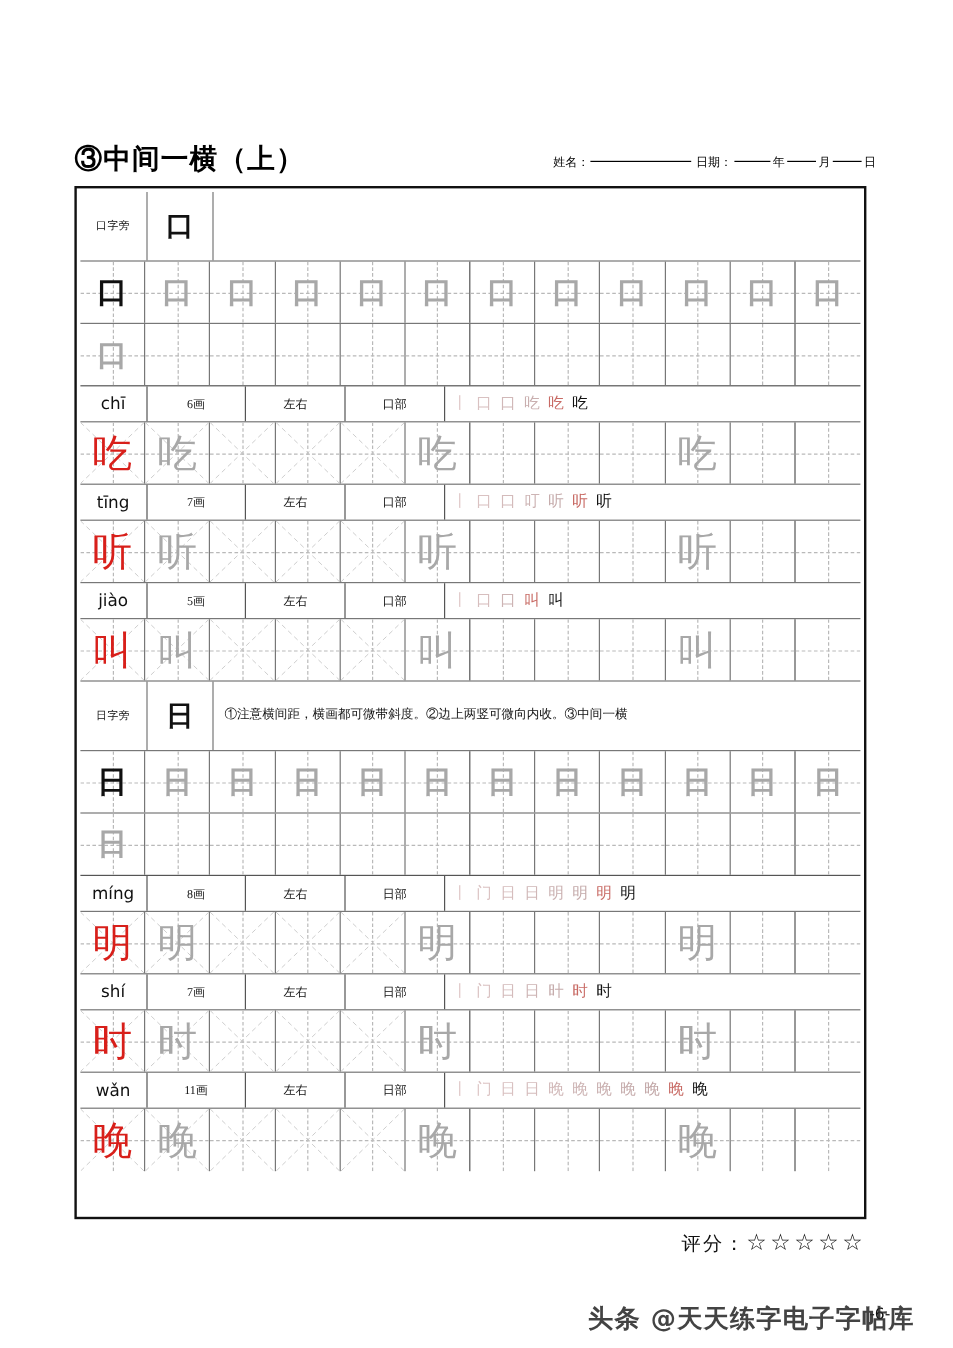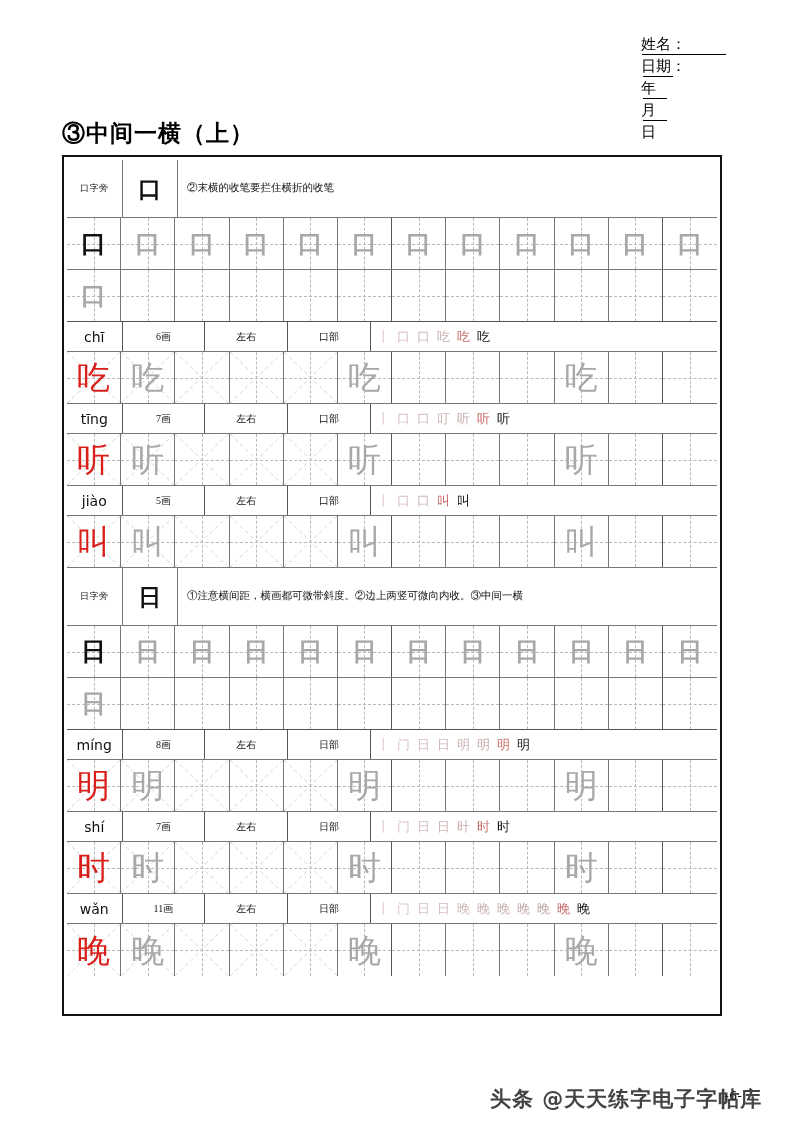--- a/index.html
+++ b/index.html
@@ -16,22 +16,22 @@
   .header{
     position:absolute;left:62px;top:100px;width:668px;height:44px;
     display:flex;align-items:flex-end;
   }
   .title{
     font-family:"DejaVu Serif", serif;
     font-weight:bold;font-size:23px;letter-spacing:1px;color:#000;
     line-height:1;
   }
   .meta{
-    margin-left:auto;display:flex;align-items:flex-start;
-    font-size:15px;color:#000;padding-bottom:2px;flex-direction:column;
+    margin-left:auto;display:flex;align-items:center;
+    font-size:10px;color:#000;padding-bottom:2px;
   }
   .meta .lbl{white-space:nowrap;}
   .ul-long{display:inline-block;width:84px;border-bottom:1.2px solid #000;margin:0 4px 2px 1px;}
   .ul-s{display:inline-block;width:30px;border-bottom:1.2px solid #000;margin:0 2px 2px 2px;}
   .ul-s2{display:inline-block;width:24px;border-bottom:1.2px solid #000;margin:0 2px 2px 2px;}
 
   
   .sheet{
     position:absolute;left:62px;top:155px;width:660px;height:861px;
     border:2px solid #111;
@@ -156,21 +156,20 @@
   <div class="sheet">
     <div class="inner" id="sheet-inner">
         <div class="row radrow sep">
           <div class="radname">口字旁</div>
           <div class="radglyph">
             <div class="dash-h"></div>
             <div class="dash-v"></div>
             <span class="g">口</span>
           </div>
           <div class="radtips">
-            <div>②末横的收笔要拦住横折的收笔</div>
           </div>
         </div>
         <div class="row cellrow sep">
           <div class="cell" style="width: 54.5px;">
             <div class="dash-h"></div>
             <div class="dash-v"></div>
             <span class="ch rad ink-black">口</span>
           </div>
           <div class="cell" style="width: 54.5px;">
             <div class="dash-h"></div>
@@ -935,16 +934,19 @@
             <div class="dash-v"></div>
           </div>
           <div class="cell" style="width: 54.5px;">
             <div class="dash-h"></div>
             <div class="dash-v"></div>
           </div>
         </div>
       </div>
   </div>
 
+  <div class="score">
+    <span>评分：</span><span class="stars">☆☆☆☆☆</span>
+  </div>
   <div class="pageno">-6-</div>
   <div class="watermark">头条 @天天练字电子字帖库</div>
 
 </div>
 
 </body></html>

